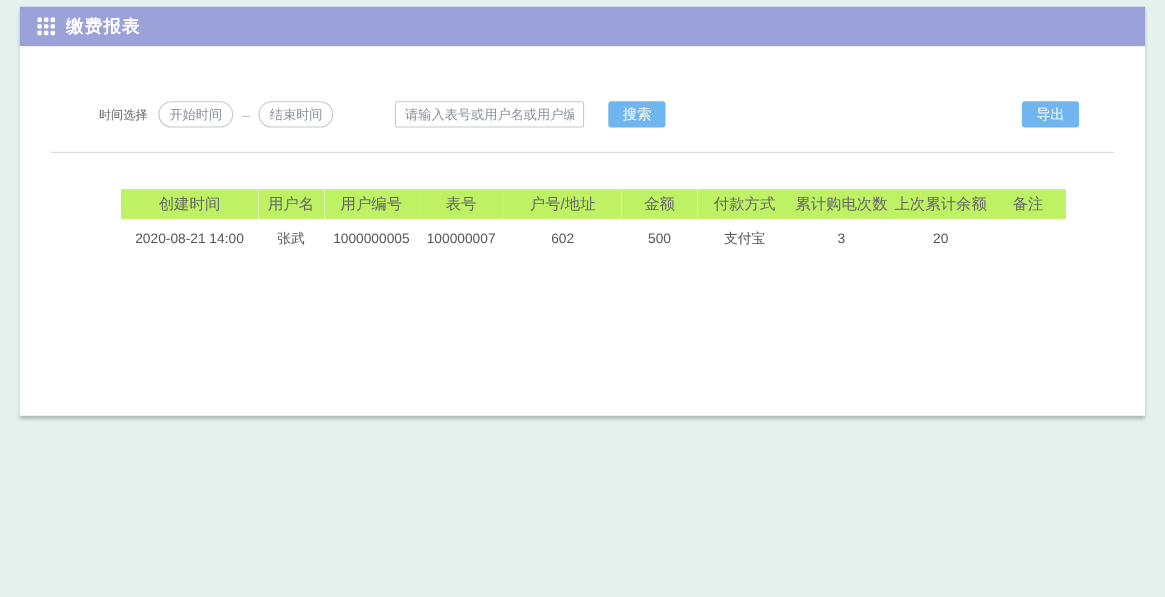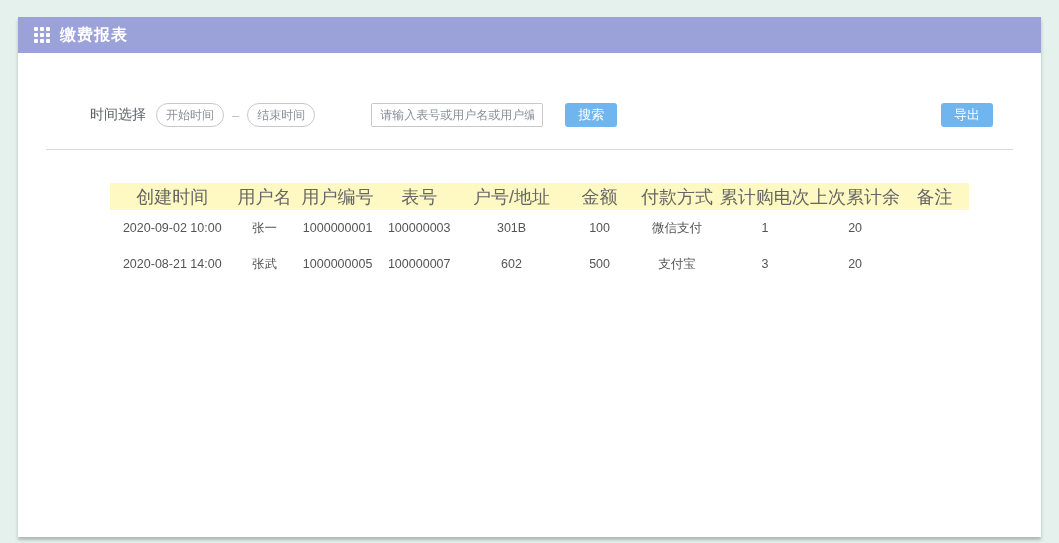--- a/index.html
+++ b/index.html
@@ -9,22 +9,22 @@
   }
   *{margin:0;padding:0;box-sizing:border-box;}
   html,body{width:1059px;height:543px;}
   body{
     background:var(--page-bg);
     font-family:"Liberation Sans","DejaVu Sans",sans-serif;
     font-size:13px;color:#555;
     overflow:hidden;
   }
   .card{
-    position:absolute;left:18px;top:17px;
-    width:1023px;height:520px;
+    position:absolute;left:18px;top:6px;
+    width:1023px;height:372px;
     background:#fff;
     box-shadow:0 3px 3px rgba(130,140,135,0.55);
   }
   .card-header{
     height:36px;
     background:var(--header-bg);
     display:flex;align-items:center;
     padding-left:16px;
   }
   .grid-icon{
@@ -36,21 +36,21 @@
   .card-title{
     color:#fff;font-size:16px;font-weight:bold;letter-spacing:1px;
   }
   .card-body{padding:0 28px;}
   .filter-row{
     margin-top:50px;
     display:flex;align-items:center;
   }
   .filter-label{
     margin-left:44px;margin-right:10px;
-    color:#606266;font-size:14px;white-space:nowrap;
+    color:#606266;font-size:11px;white-space:nowrap;
   }
   .date-input{
     width:68px;height:24px;
     border:1px solid #c8c8c8;border-radius:12px;
     text-align:center;font-size:12px;color:#555;
     font-family:"Liberation Sans","DejaVu Sans",sans-serif;
     outline:none;
   }
   .date-sep{color:#bbb;margin:0 8px;}
   .search-input{
@@ -64,34 +64,34 @@
   .date-input::placeholder,.search-input::placeholder{color:#8a8f99;}
   .btn{
     height:24px;min-width:52px;
     background:var(--button-blue);
     border:none;border-radius:3px;
     color:#fff;font-size:13px;
     font-family:"Liberation Sans","DejaVu Sans",sans-serif;
     cursor:pointer;padding:0 12px;
   }
   .search-btn{margin-left:22px;}
-  .export-btn{margin-left:auto;margin-right:20px;}
+  .export-btn{margin-left:auto;margin-right:32px;}
   .divider{
     margin-top:22px;
     border:none;border-top:1px solid #d9d9d9;height:0;
   }
   .table-wrap{
     margin:33px 44px 0 64px;
   }
   table{
     width:100%;border-collapse:collapse;table-layout:fixed;
   }
   thead th{
-    background:#fef9c3;
-    color:#666;font-weight:normal;font-size:18px;
+    background:#bef264;
+    color:#666;font-weight:normal;font-size:14px;
     height:27px;text-align:center;vertical-align:middle;
     white-space:nowrap;overflow:hidden;
   }
   tbody td{
     height:36px;text-align:center;vertical-align:middle;
     color:#555;font-size:12.5px;white-space:nowrap;overflow:hidden;
   }
   col.c0{width:14.5%}col.c1{width:7%}col.c2{width:10%}col.c3{width:9%}
   col.c4{width:12.5%}col.c5{width:8%}col.c6{width:10%}col.c7{width:10.5%}
   col.c8{width:10.5%}col.c9{width:8%}
@@ -152,32 +152,20 @@
               <th>户号/地址</th>
               <th>金额</th>
               <th>付款方式</th>
               <th>累计购电次数</th>
               <th>上次累计余额</th>
               <th>备注</th>
             </tr>
         </thead>
         <tbody id="table-body">
             <tr>
-              <td>2020-09-02 10:00</td>
-              <td>张一</td>
-              <td>1000000001</td>
-              <td>100000003</td>
-              <td>301B</td>
-              <td>100</td>
-              <td>微信支付</td>
-              <td>1</td>
-              <td>20</td>
-              <td></td>
-            </tr>
-            <tr>
               <td>2020-08-21 14:00</td>
               <td>张武</td>
               <td>1000000005</td>
               <td>100000007</td>
               <td>602</td>
               <td>500</td>
               <td>支付宝</td>
               <td>3</td>
               <td>20</td>
               <td></td>

